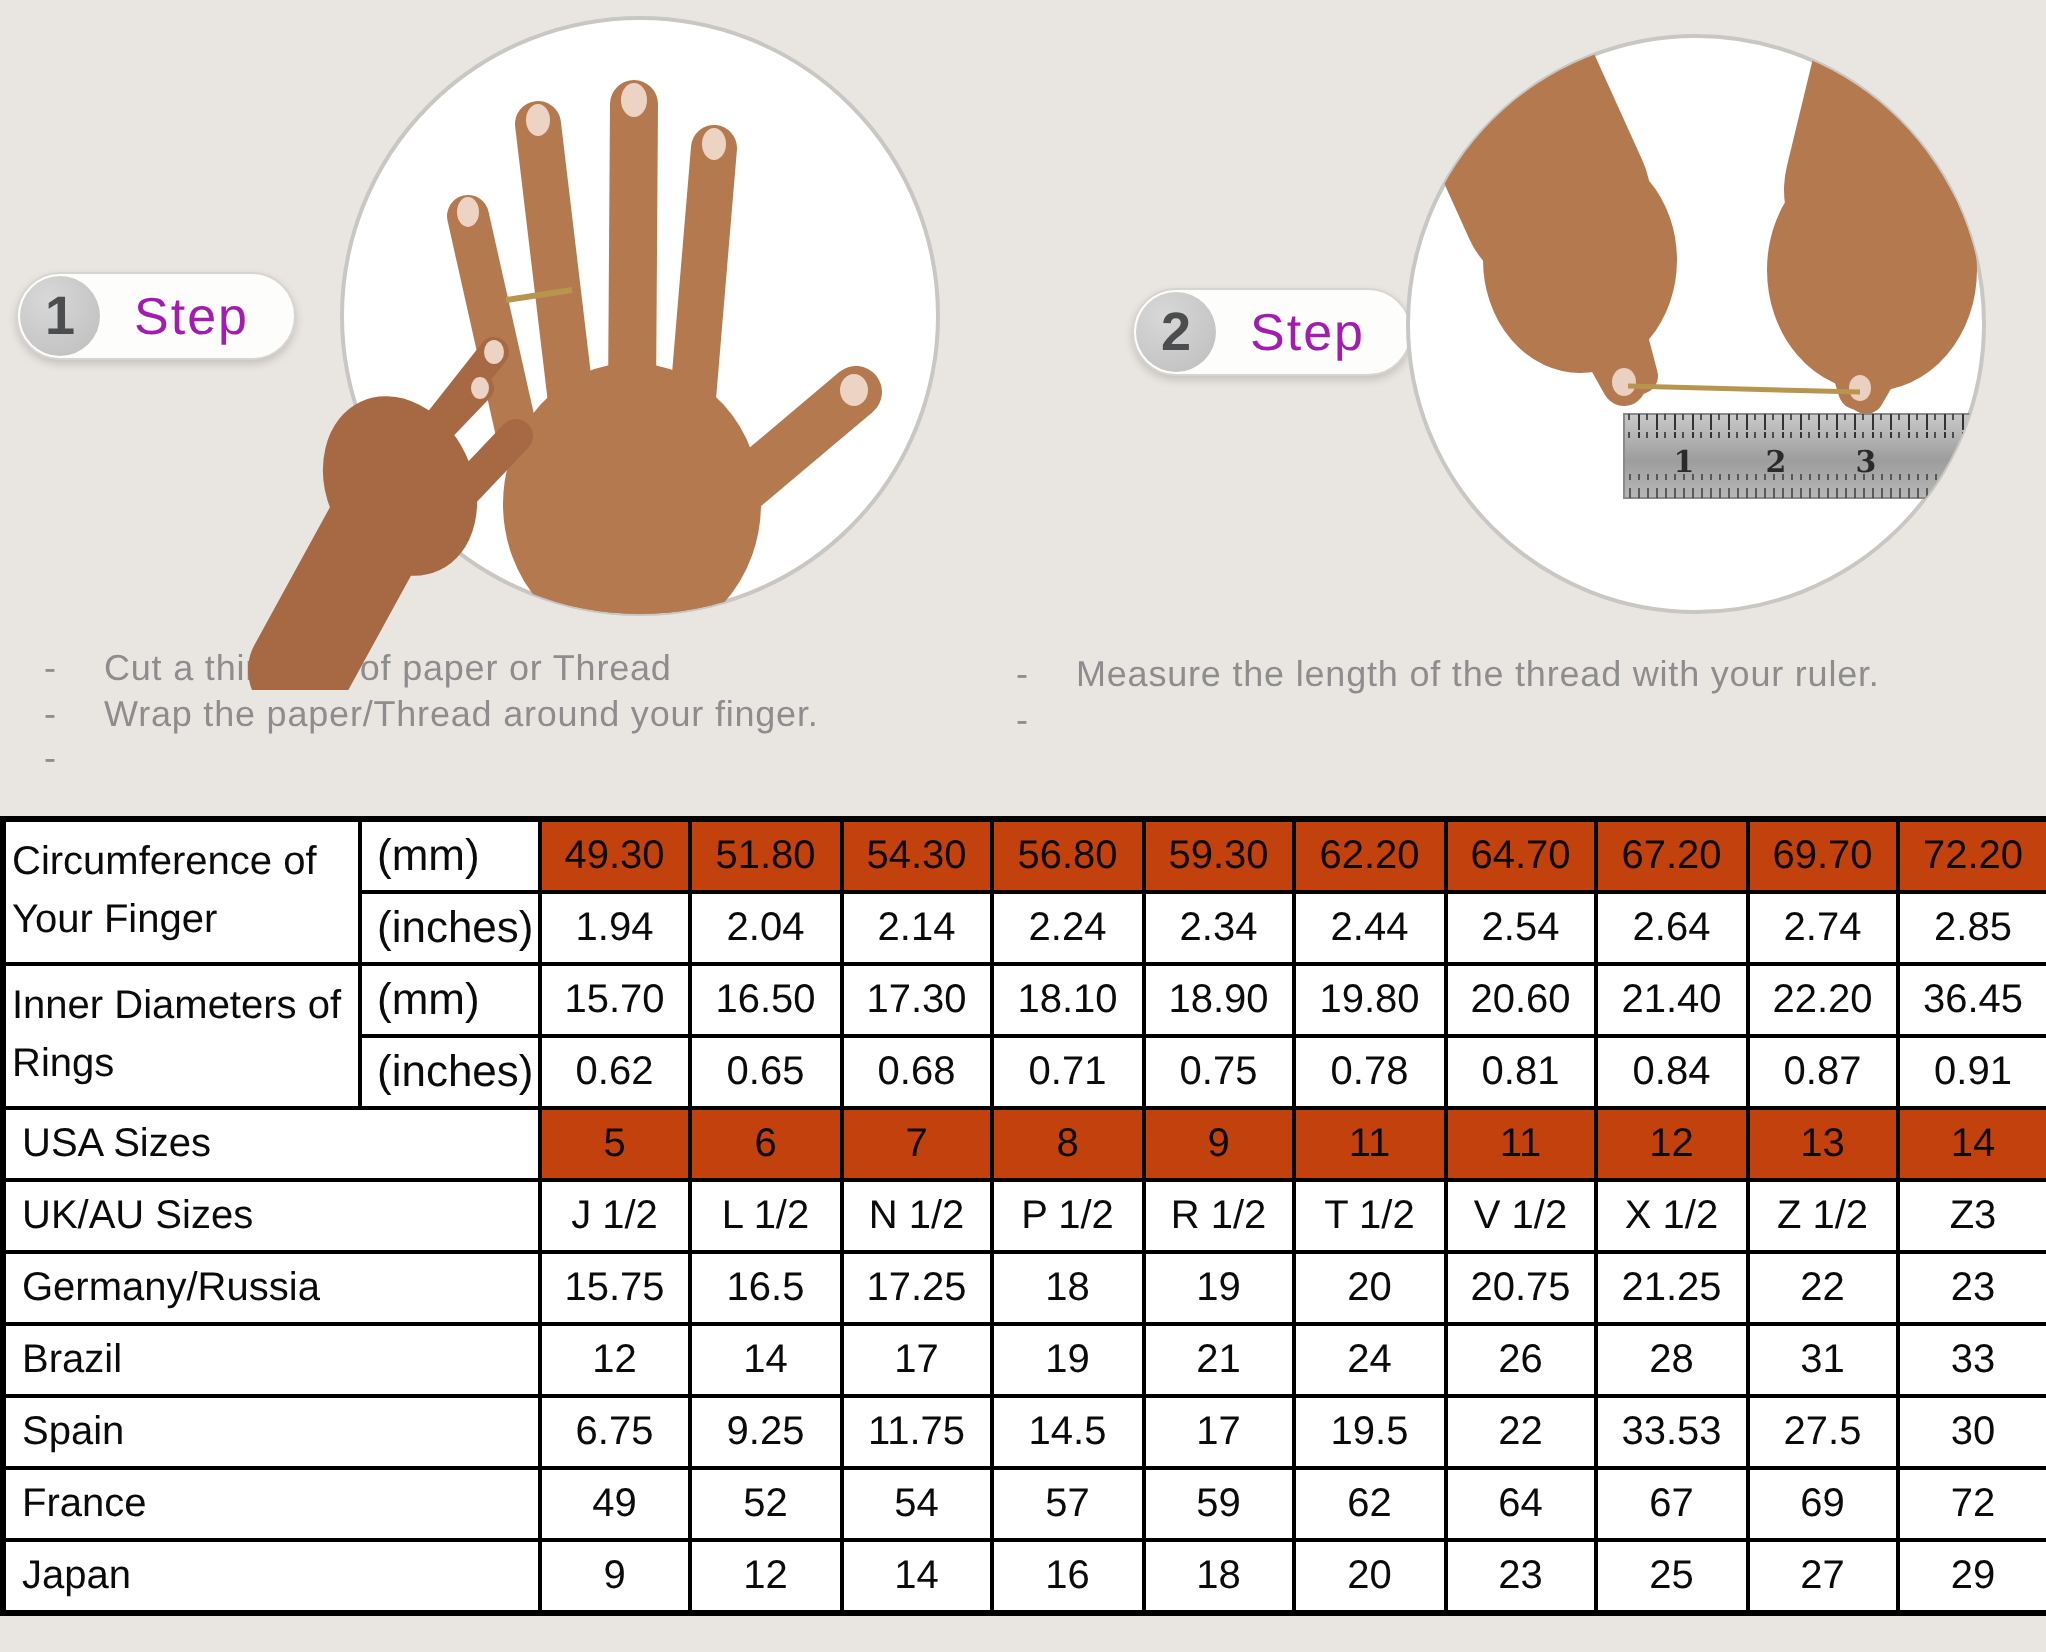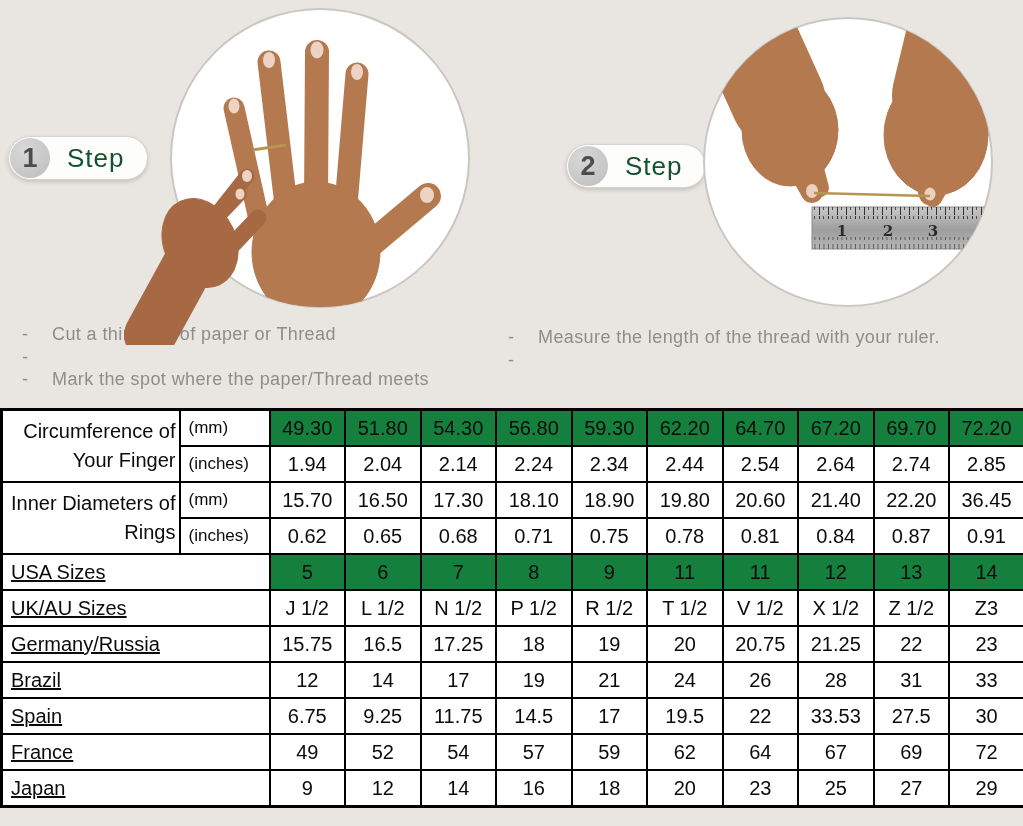--- a/index.html
+++ b/index.html
@@ -19,21 +19,21 @@
   .badge-1 { left:8px;  top:136px; }
   .badge-2 { left:566px; top:144px; }
   .step-num {
     width:40px; height:40px; border-radius:50%;
     background:radial-gradient(circle at 35% 30%, #d8d8d8, #bdbdbd);
     color:#4c4d4f; font-size:27px; font-weight:bold;
     display:flex; align-items:center; justify-content:center;
     margin-left:1px; flex:0 0 auto;
   }
   .step-word {
-    margin-left:17px; font-size:26px; color:#14532d; letter-spacing:1px;
+    margin-left:17px; font-size:26px; color:#a21caf; letter-spacing:1px;
   }
   
   .photo { position:absolute; top:0; z-index:2; }
   .photo-1 { left:0; }
   .photo-2 { left:540px; }
   
   .instructions {
     position:absolute; margin:0; padding:0; list-style:none;
     font-size:18px; line-height:22.5px; color:#8d8d8d; letter-spacing:.4px;
   }
@@ -45,24 +45,24 @@
   .size-table {
     position:absolute; top:408px; left:0; width:1023px;
     border-collapse:collapse; table-layout:fixed;
     background:#fff; font-size:20px; color:#0b0b0b;
     border:3px solid #000;
   }
   .size-table td {
     border:2px solid #000; height:34px; padding:0 3px;
     text-align:center; overflow:hidden; white-space:nowrap;
   }
-  .size-table td.label-group { text-align:right; white-space:normal; line-height:1.45; }
-  .size-table td.label-row  { text-align:left; padding-left:8px;text-decoration:underline; }
-  .size-table td.unit       { text-align:left; padding-left:8px; font-size:17px; }
-  .size-table td.shaded     { background:#15803d; }
+  .size-table td.label-group { text-align:left; white-space:normal; line-height:1.45; }
+  .size-table td.label-row  { text-align:left; padding-left:8px; }
+  .size-table td.unit       { text-align:left; padding-left:8px; font-size:22px; }
+  .size-table td.shaded     { background:#c2410c; }
 </style>
 </head>
 <body>
 
 <div class="page">
 
   <section>
 
     <svg class="photo photo-1" width="520" height="345" viewBox="0 0 520 345">
       <defs>
@@ -158,24 +158,24 @@
       <span class="step-word">Step</span>
     </div>
 
     <ul class="instructions instr-1">
       <li>
         <span class="dash">-</span>
         <span>Cut a thin strip of paper or Thread</span>
       </li>
       <li>
         <span class="dash">-</span>
-      </li>
-      <li>
-        <span class="dash">-</span>
-        <span>Mark the spot where the paper/Thread meets</span>
+        <span>Wrap the paper/Thread around your finger.</span>
+      </li>
+      <li>
+        <span class="dash">-</span>
       </li>
     </ul>
 
     <ul class="instructions instr-2">
       <li>
         <span class="dash">-</span>
         <span>Measure the length of the thread with your ruler.</span>
       </li>
       <li>
         <span class="dash">-</span>

